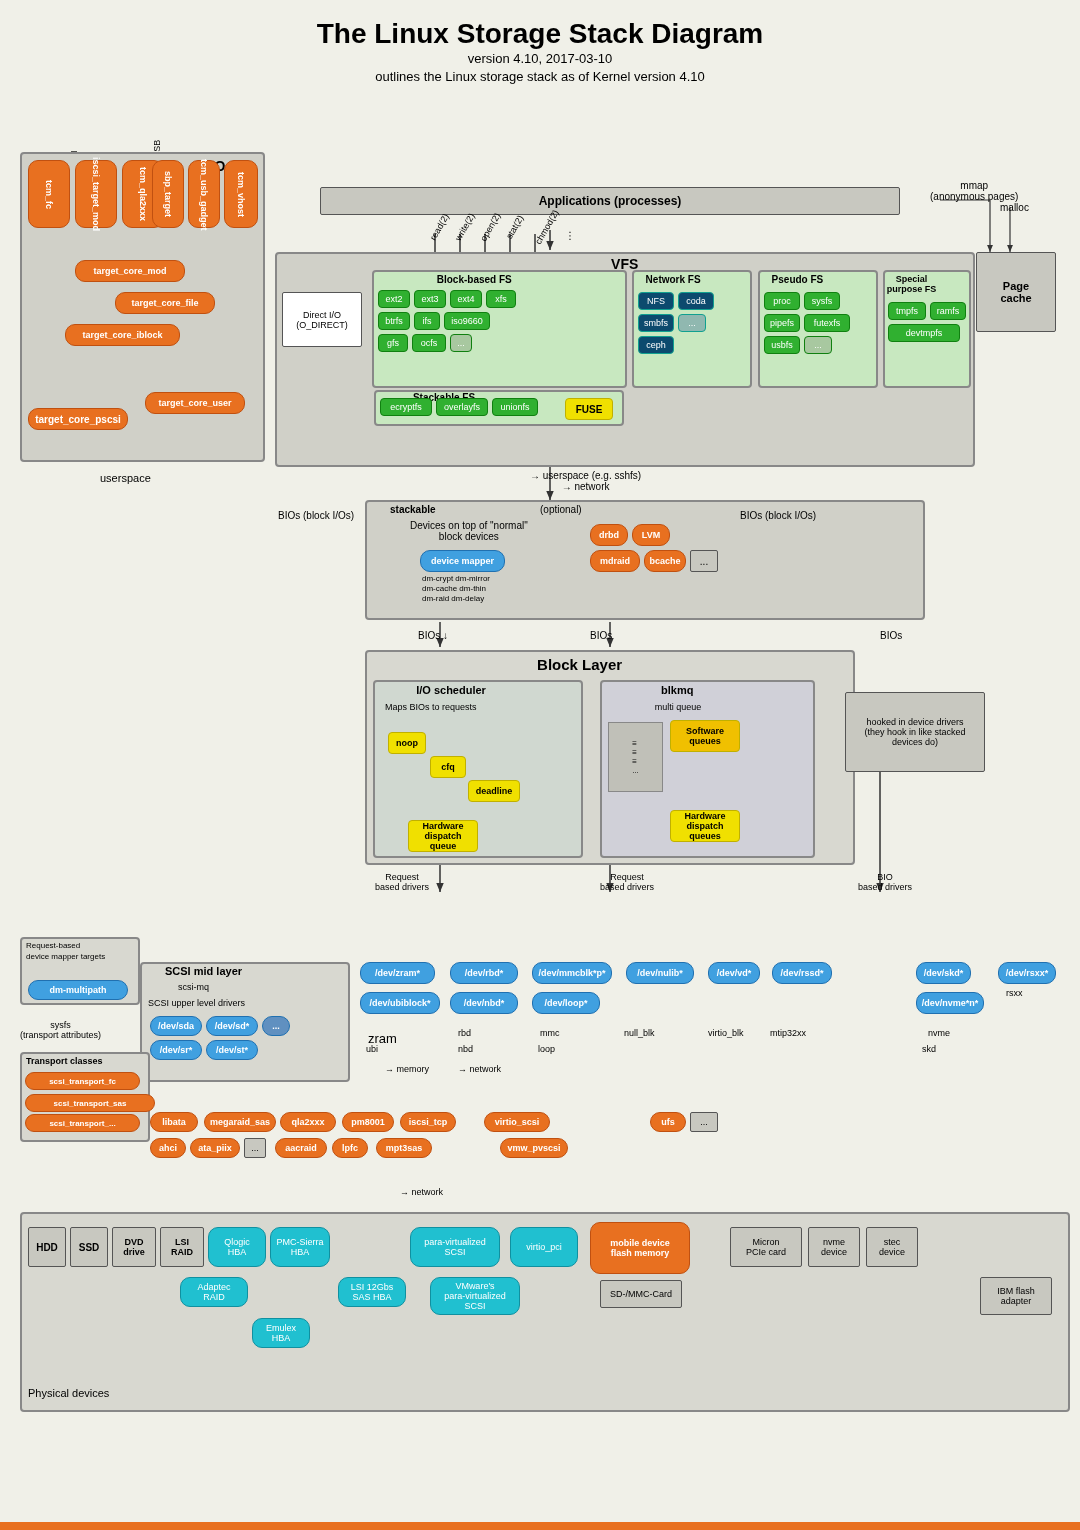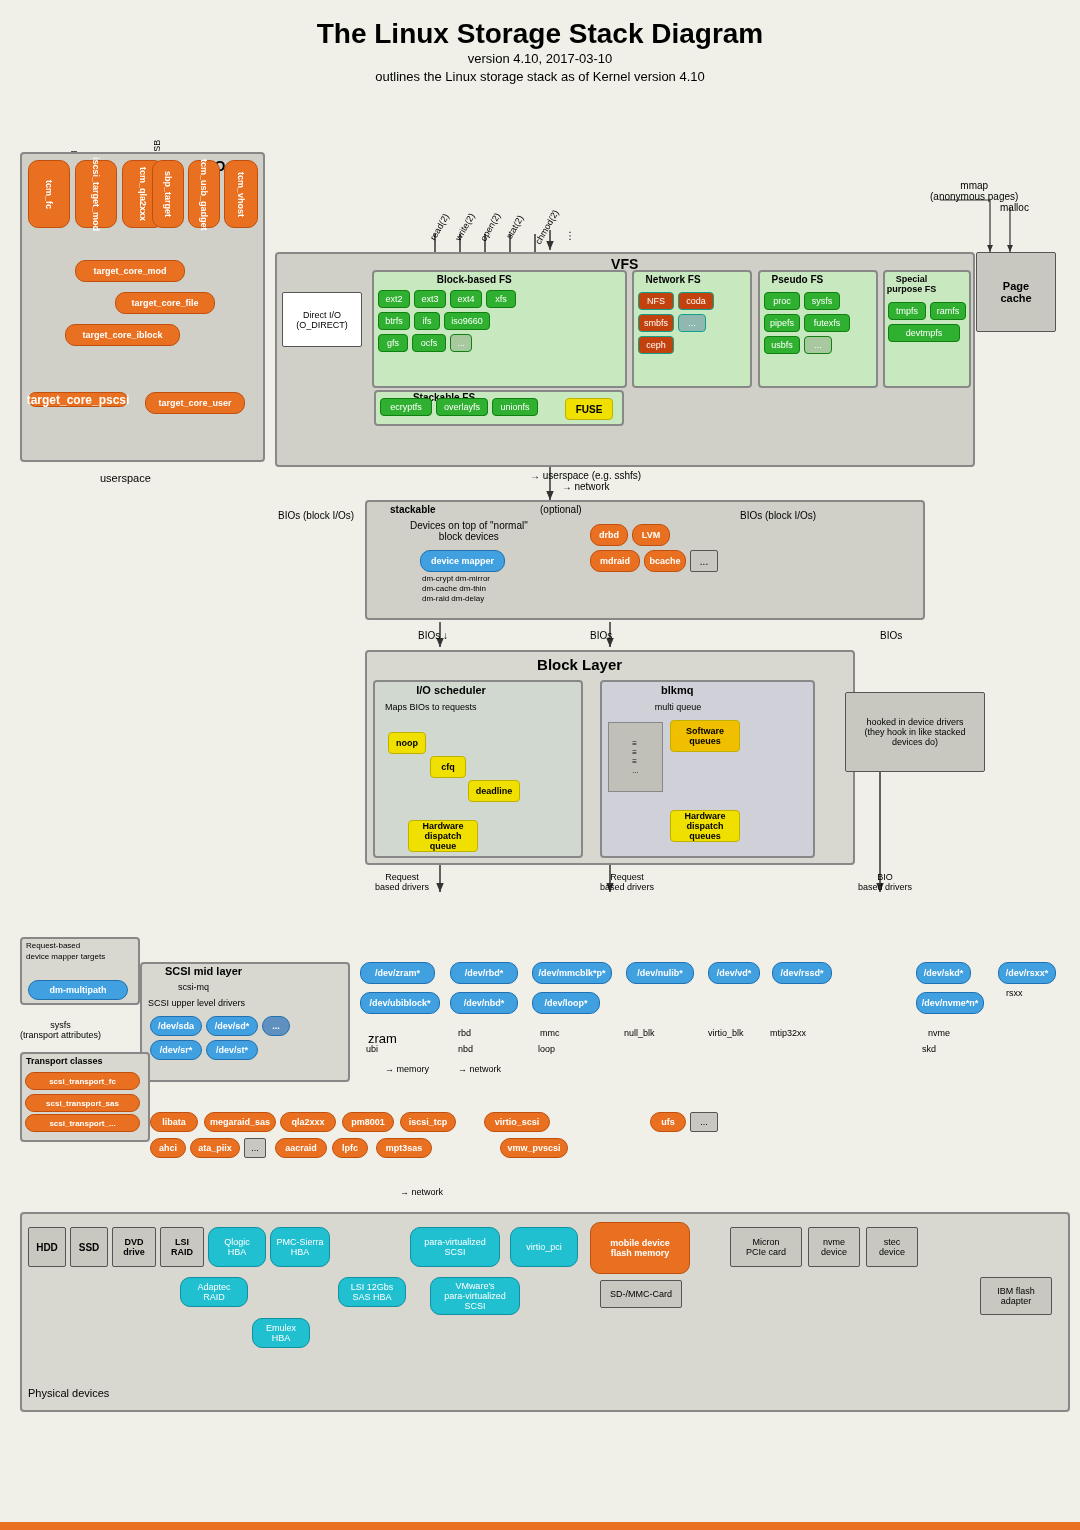--- a/index.html
+++ b/index.html
@@ -78,21 +78,21 @@
     }
     .box-yellow {
       background: #f0e000;
       color: #000;
       border-radius: 4px;
       border: 1px solid #c0b000;
       font-size: 10px;
       font-weight: bold;
     }
     .box-teal {
-      background: #c2410c;
+      background: #0c4a6e;
       color: white;
       border-radius: 4px;
       border: 1px solid #10a090;
       font-size: 10px;
     }
     .box-cyan {
       background: #20c0d0;
       color: white;
       border-radius: 10px;
       border: 1px solid #1090a0;
@@ -213,26 +213,29 @@
     <div class="box box-orange" style="left:142px; top:68px; width:32px; height:68px; writing-mode:vertical-rl; font-size:9px;">sbp_target</div>
     <div class="box box-orange" style="left:178px; top:68px; width:32px; height:68px; writing-mode:vertical-rl; font-size:9px;">tcm_usb_gadget</div>
     <div class="box box-orange" style="left:214px; top:68px; width:34px; height:68px; writing-mode:vertical-rl; font-size:9px;">tcm_vhost</div>
 
     <div class="box box-orange" style="left:65px; top:168px; width:110px; height:22px; font-size:9px;">target_core_mod</div>
 
     <div class="box box-orange" style="left:105px; top:200px; width:100px; height:22px; font-size:9px;">target_core_file</div>
 
     <div class="box box-orange" style="left:55px; top:232px; width:115px; height:22px; font-size:9px;">target_core_iblock</div>
 
-    <div class="box box-orange" style="left:18px; top:300px; width:100px; height:15px; font-size:12px;">target_core_pscsi</div>
+    <div class="box box-orange" style="left:18px; top:316px; width:100px; height:22px; font-size:10px;">target_core_pscsi</div>
 
     <div class="box box-orange" style="left:135px; top:300px; width:100px; height:22px; font-size:9px;">target_core_user</div>
 
     <div class="label-only" style="left:90px; top:380px; font-size:11px;">userspace</div>
 
+    <div class="box box-gray" style="left:310px; top:95px; width:580px; height:28px; font-size:12px; font-weight:bold;">
+      Applications (processes)
+    </div>
 
     <div class="label-only" style="left:920px; top:88px; font-size:10px;">mmap<br>(anonymous pages)</div>
 
     <div class="label-only" style="left:990px; top:110px; font-size:10px;">malloc</div>
 
     <div class="label-only" style="left:415px; top:130px; font-size:9px; transform:rotate(-60deg);">read(2)</div>
     <div class="label-only" style="left:440px; top:130px; font-size:9px; transform:rotate(-60deg);">write(2)</div>
     <div class="label-only" style="left:465px; top:130px; font-size:9px; transform:rotate(-60deg);">open(2)</div>
     <div class="label-only" style="left:492px; top:130px; font-size:9px; transform:rotate(-60deg);">stat(2)</div>
     <div class="label-only" style="left:518px; top:130px; font-size:9px; transform:rotate(-60deg);">chmod(2)</div>
@@ -388,21 +391,21 @@
       <div style="position:absolute; top:2px; left:4px; font-size:8px; line-height:1.3;">Request-based<br>device mapper targets</div>
     </div>
     <div class="box box-blue" style="left:18px; top:888px; width:100px; height:20px; font-size:9px;">dm-multipath</div>
 
     <div class="label-only" style="left:10px; top:928px; font-size:9px;">sysfs<br>(transport attributes)</div>
 
     <div class="section-box" style="left:10px; top:960px; width:130px; height:90px; background:#d8d8d0;">
       <div style="position:absolute; top:2px; left:4px; font-size:9px; font-weight:bold;">Transport classes</div>
     </div>
     <div class="box box-orange" style="left:15px; top:980px; width:115px; height:18px; font-size:8px;">scsi_transport_fc</div>
-    <div class="box box-orange" style="left:15px; top:1002px; width:115px; height:18px; font-size:8px;">scsi_transport_sas</div>
+    <div class="box box-orange" style="left:15px; top:1002px; width:130px; height:18px; font-size:8px;">scsi_transport_sas</div>
     <div class="box box-orange" style="left:15px; top:1022px; width:115px; height:18px; font-size:8px;">scsi_transport_...</div>
 
     <div class="box box-blue" style="left:350px; top:870px; width:75px; height:22px; font-size:9px;">/dev/zram*</div>
     <div class="box box-blue" style="left:440px; top:870px; width:68px; height:22px; font-size:9px;">/dev/rbd*</div>
     <div class="box box-blue" style="left:522px; top:870px; width:80px; height:22px; font-size:9px;">/dev/mmcblk*p*</div>
     <div class="box box-blue" style="left:616px; top:870px; width:68px; height:22px; font-size:9px;">/dev/nulib*</div>
     <div class="box box-blue" style="left:698px; top:870px; width:52px; height:22px; font-size:9px;">/dev/vd*</div>
     <div class="box box-blue" style="left:762px; top:870px; width:60px; height:22px; font-size:9px;">/dev/rssd*</div>
     <div class="box box-blue" style="left:906px; top:870px; width:55px; height:22px; font-size:9px;">/dev/skd*</div>
 

